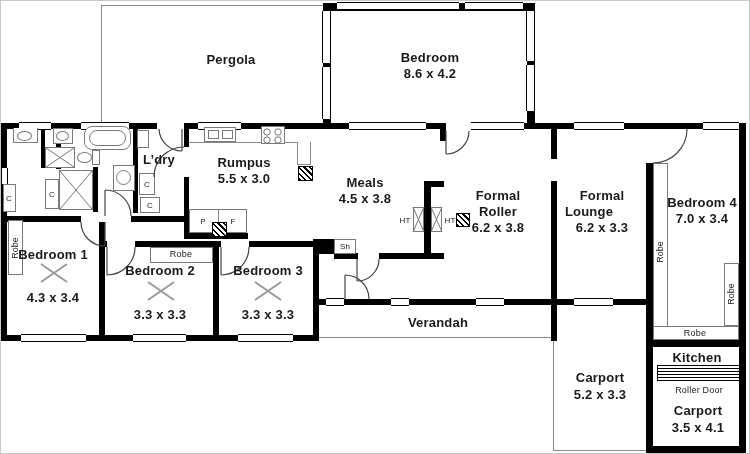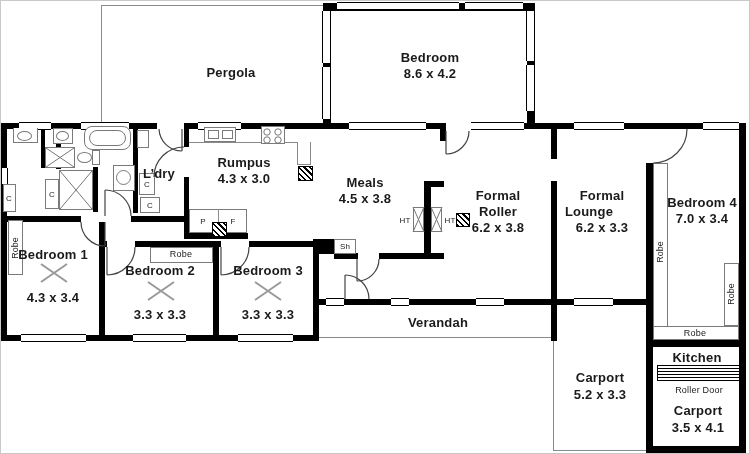--- a/index.html
+++ b/index.html
@@ -178,26 +178,26 @@
       <path d="M59,170 L91,208 M91,170 L59,208"></path>
       <path d="M412,206 L423,231 M423,206 L412,231"></path>
       <path d="M430,206 L441,231 M441,206 L430,231"></path>
       <circle cx="266" cy="131" r="3.2"></circle>
       <circle cx="277" cy="131" r="3.2"></circle>
       <circle cx="266" cy="139" r="3.2"></circle>
       <circle cx="277" cy="139" r="3.2"></circle>
     </g>
   </svg>
 
-  <div class="lbl" style="left:230px;top:71px">Pergola</div>
+  <div class="lbl" style="left:230px;top:58px">Pergola</div>
   <div class="lbl" style="left:429px;top:56px">Bedroom</div>
   <div class="lbl" style="left:429px;top:72px">8.6 x 4.2</div>
-  <div class="lbl" style="left:158px;top:172px">L’dry</div>
+  <div class="lbl" style="left:158px;top:158px">L’dry</div>
   <div class="lbl" style="left:243px;top:161px">Rumpus</div>
-  <div class="lbl" style="left:243px;top:177px">4.3 x 3.0</div>
+  <div class="lbl" style="left:243px;top:177px">5.5 x 3.0</div>
   <div class="lbl" style="left:364px;top:181px">Meals</div>
   <div class="lbl" style="left:364px;top:197px">4.5 x 3.8</div>
   <div class="lbl" style="left:497px;top:194px">Formal</div>
   <div class="lbl" style="left:497px;top:210px">Roller</div>
   <div class="lbl" style="left:497px;top:226px">6.2 x 3.8</div>
   <div class="lbl" style="left:601px;top:194px">Formal</div>
   <div class="lbl" style="left:588px;top:210px">Lounge</div>
   <div class="lbl" style="left:601px;top:226px">6.2 x 3.3</div>
   <div class="lbl" style="left:701px;top:201px">Bedroom 4</div>
   <div class="lbl" style="left:701px;top:217px">7.0 x 3.4</div>

